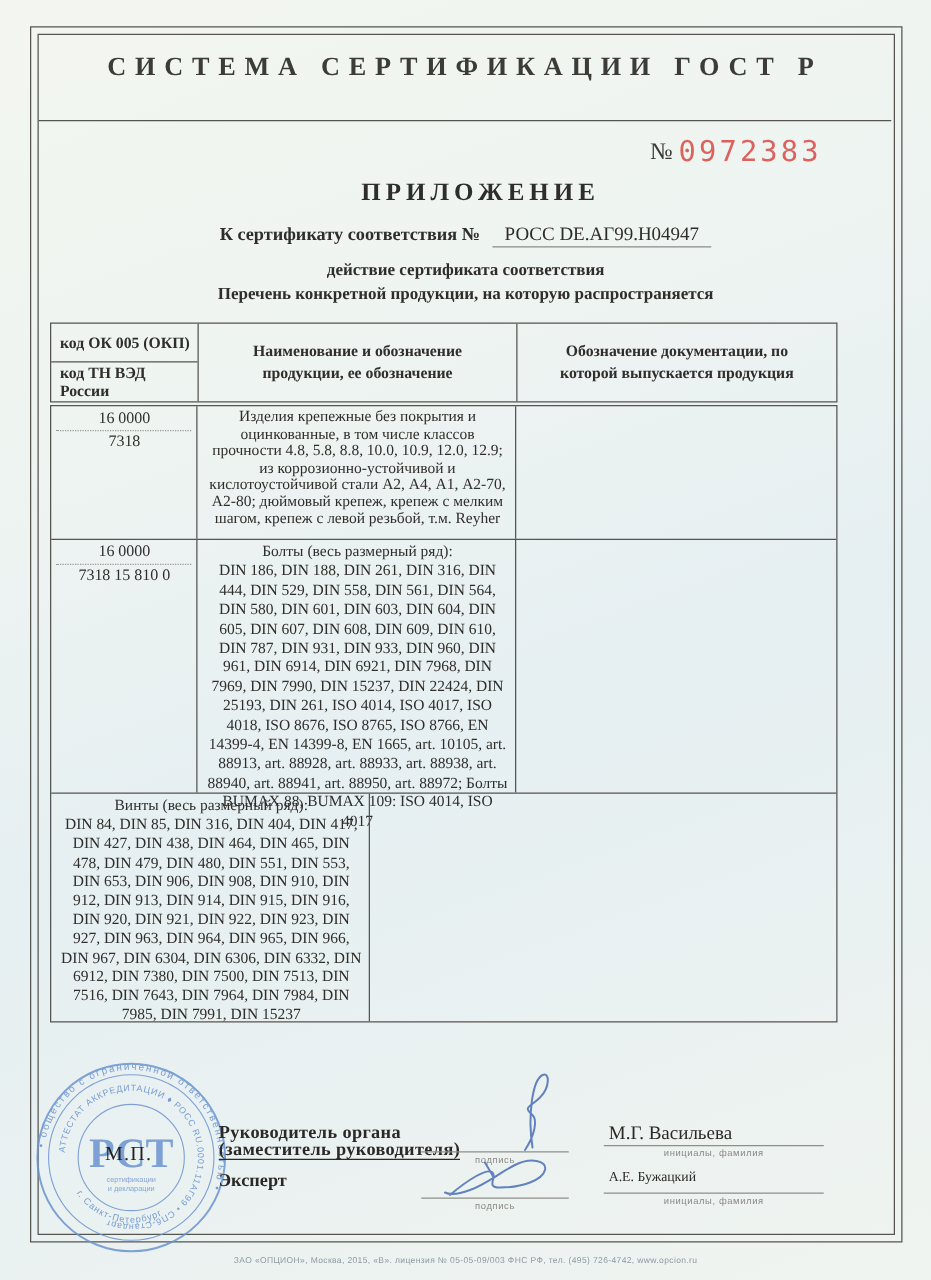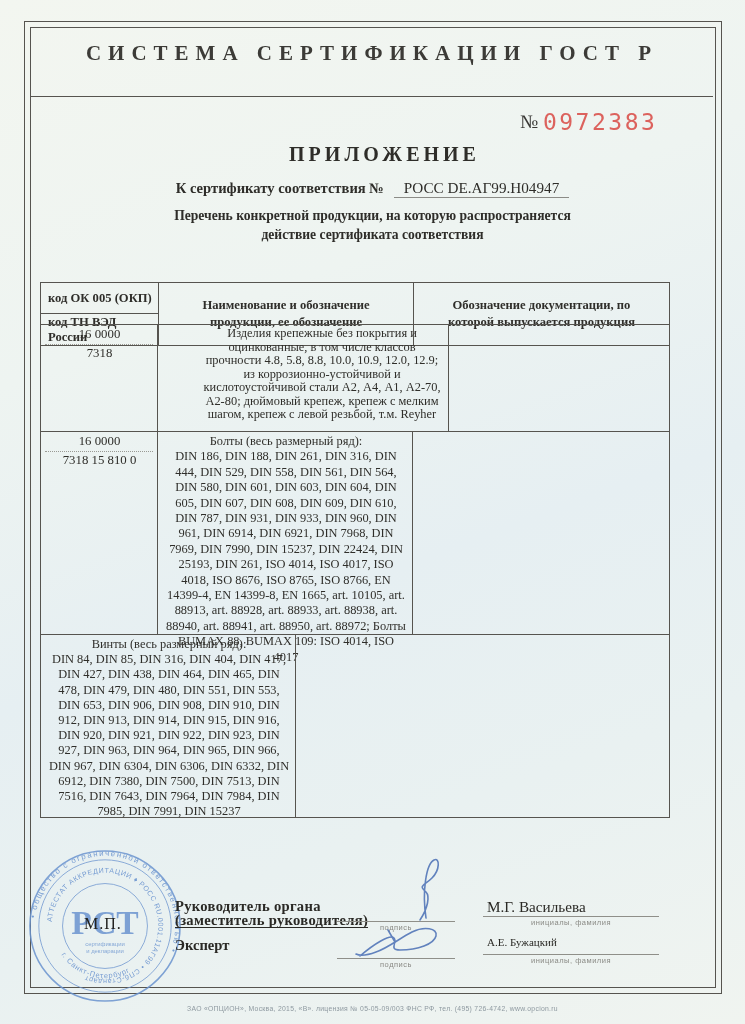--- a/index.html
+++ b/index.html
@@ -16,35 +16,35 @@
   .system-title{margin-top:13px;font-size:21px;font-weight:bold;letter-spacing:7px;color:#3c3b37;}
   .agency-title{margin-top:5px;font-size:14.2px;font-weight:bold;letter-spacing:0.4px;color:#3c3b37;}
   .blank-number{left:520px;top:109px;font-size:19px;color:#3a3936;white-space:nowrap;}
   .blank-digits{font-family:"DejaVu Sans Mono","Liberation Mono",monospace;font-size:23px;letter-spacing:2.5px;color:#dc625d;font-weight:400;vertical-align:-2px;}
   .page-title{left:12px;top:143px;width:745px;text-align:center;font-size:20px;font-weight:bold;letter-spacing:4px;color:#2e2d29;}
   .cert-line{left:0;top:179px;width:745px;text-align:center;font-size:14.6px;color:#2e2d29;}
   .cert-label{font-weight:bold;}
   .cert-number{font-weight:normal;font-size:15.2px;border-bottom:1px solid #8b8b86;padding:0 10px 1px 10px;margin-left:6px;margin-top:39px;}
   .subtitle{left:0;top:206px;width:745px;text-align:center;font-size:13.6px;font-weight:bold;line-height:19px;color:#2e2d29;}
   
-  .thead{left:40px;top:258px;width:628px;height:62px;border:1px solid #56544f;display:flex;margin-top:24px;}
+  .thead{left:40px;top:258px;width:628px;height:62px;border:1px solid #56544f;display:flex;}
   .thead .c1{width:117px;border-right:1px solid #56544f;display:flex;flex-direction:column;}
   .thead .c1 .t{height:30px;border-bottom:1px solid #56544f;display:flex;align-items:center;padding-left:7px;font-size:12.6px;font-weight:bold;}
   .thead .c1 .b{flex:1;display:flex;align-items:center;padding-left:7px;font-size:12.6px;font-weight:bold;}
   .thead .c2{width:255px;border-right:1px solid #56544f;display:flex;align-items:center;justify-content:center;text-align:center;font-size:12.6px;font-weight:bold;line-height:17px;padding:0 18px;box-sizing:border-box;}
   .thead .c3{flex:1;display:flex;align-items:center;justify-content:center;text-align:center;font-size:12.6px;font-weight:bold;line-height:17px;padding:0 14px;box-sizing:border-box;}
   .tbody{left:40px;top:324px;width:628px;border:1px solid #56544f;}
   .trow{display:flex;border-bottom:1px solid #56544f;text-align:center;}
   .trow:last-child{border-bottom:none;}
   .trow .c1{width:117px;border-right:1px solid #56544f;padding:1px 4px 0 4px;box-sizing:border-box;font-size:12.8px;}
   .trow .c1 .okp{border-bottom:1px dotted #9a9a94;padding:1px 0 2px 1px;}
   .trow .c1 .tnved{padding:1px 0 0 1px;}
   .trow .c2{width:255px;border-right:1px solid #56544f;padding:2px 4px 0 6px;box-sizing:border-box;font-size:12.4px;white-space:pre-line;}
   .trow .c3{flex:1;}
-  .r1{height:106px;} .r1 .c2{line-height:13.5px;margin-left:36px;}
+  .r1{height:106px;} .r1 .c2{line-height:13.5px;}
   .r2{height:202px;} .r2 .c2{line-height:15.4px;}
   .r3{height:182px;} .r3 .c2{line-height:15.2px;}
   
   .stamp{left:26px;top:846px;width:158px;height:160px;}
   .mp-label{left:84px;top:915px;font-size:16px;color:#23221f;letter-spacing:1px;}
   
   .role-head{left:175px;top:899px;font-size:14.6px;font-weight:bold;color:#2a2925;letter-spacing:0.3px;line-height:14px;}
   .role-head-sub{border-bottom:1.6px solid #2a2925;display:inline-block;}
   .role-expert{left:175px;top:937px;font-size:14.6px;font-weight:bold;color:#2a2925;}
   .sigline{border-top:1px solid #8f8f89;text-align:center;}
@@ -74,22 +74,22 @@
 </div>
 
 <div class="abs page-title">ПРИЛОЖЕНИЕ</div>
 
 <div class="abs cert-line">
   <span class="cert-label">К сертификату соответствия №</span>
   <span class="cert-number">РОСС DE.АГ99.Н04947</span>
 </div>
 
 <div class="abs subtitle">
+  <div>действие сертификата соответствия</div>
   <div>Перечень конкретной продукции,  на которую распространяется</div>
-  <div>действие сертификата соответствия</div>
 </div>
 
 <div class="abs thead">
   <div class="c1">
     <div class="t">код ОК 005 (ОКП)</div>
     <div class="b">код ТН ВЭД России</div>
   </div>
   <div class="c2">Наименование и обозначение продукции, ее обозначение</div>
   <div class="c3">Обозначение документации, по которой выпускается продукция</div>
 </div>

